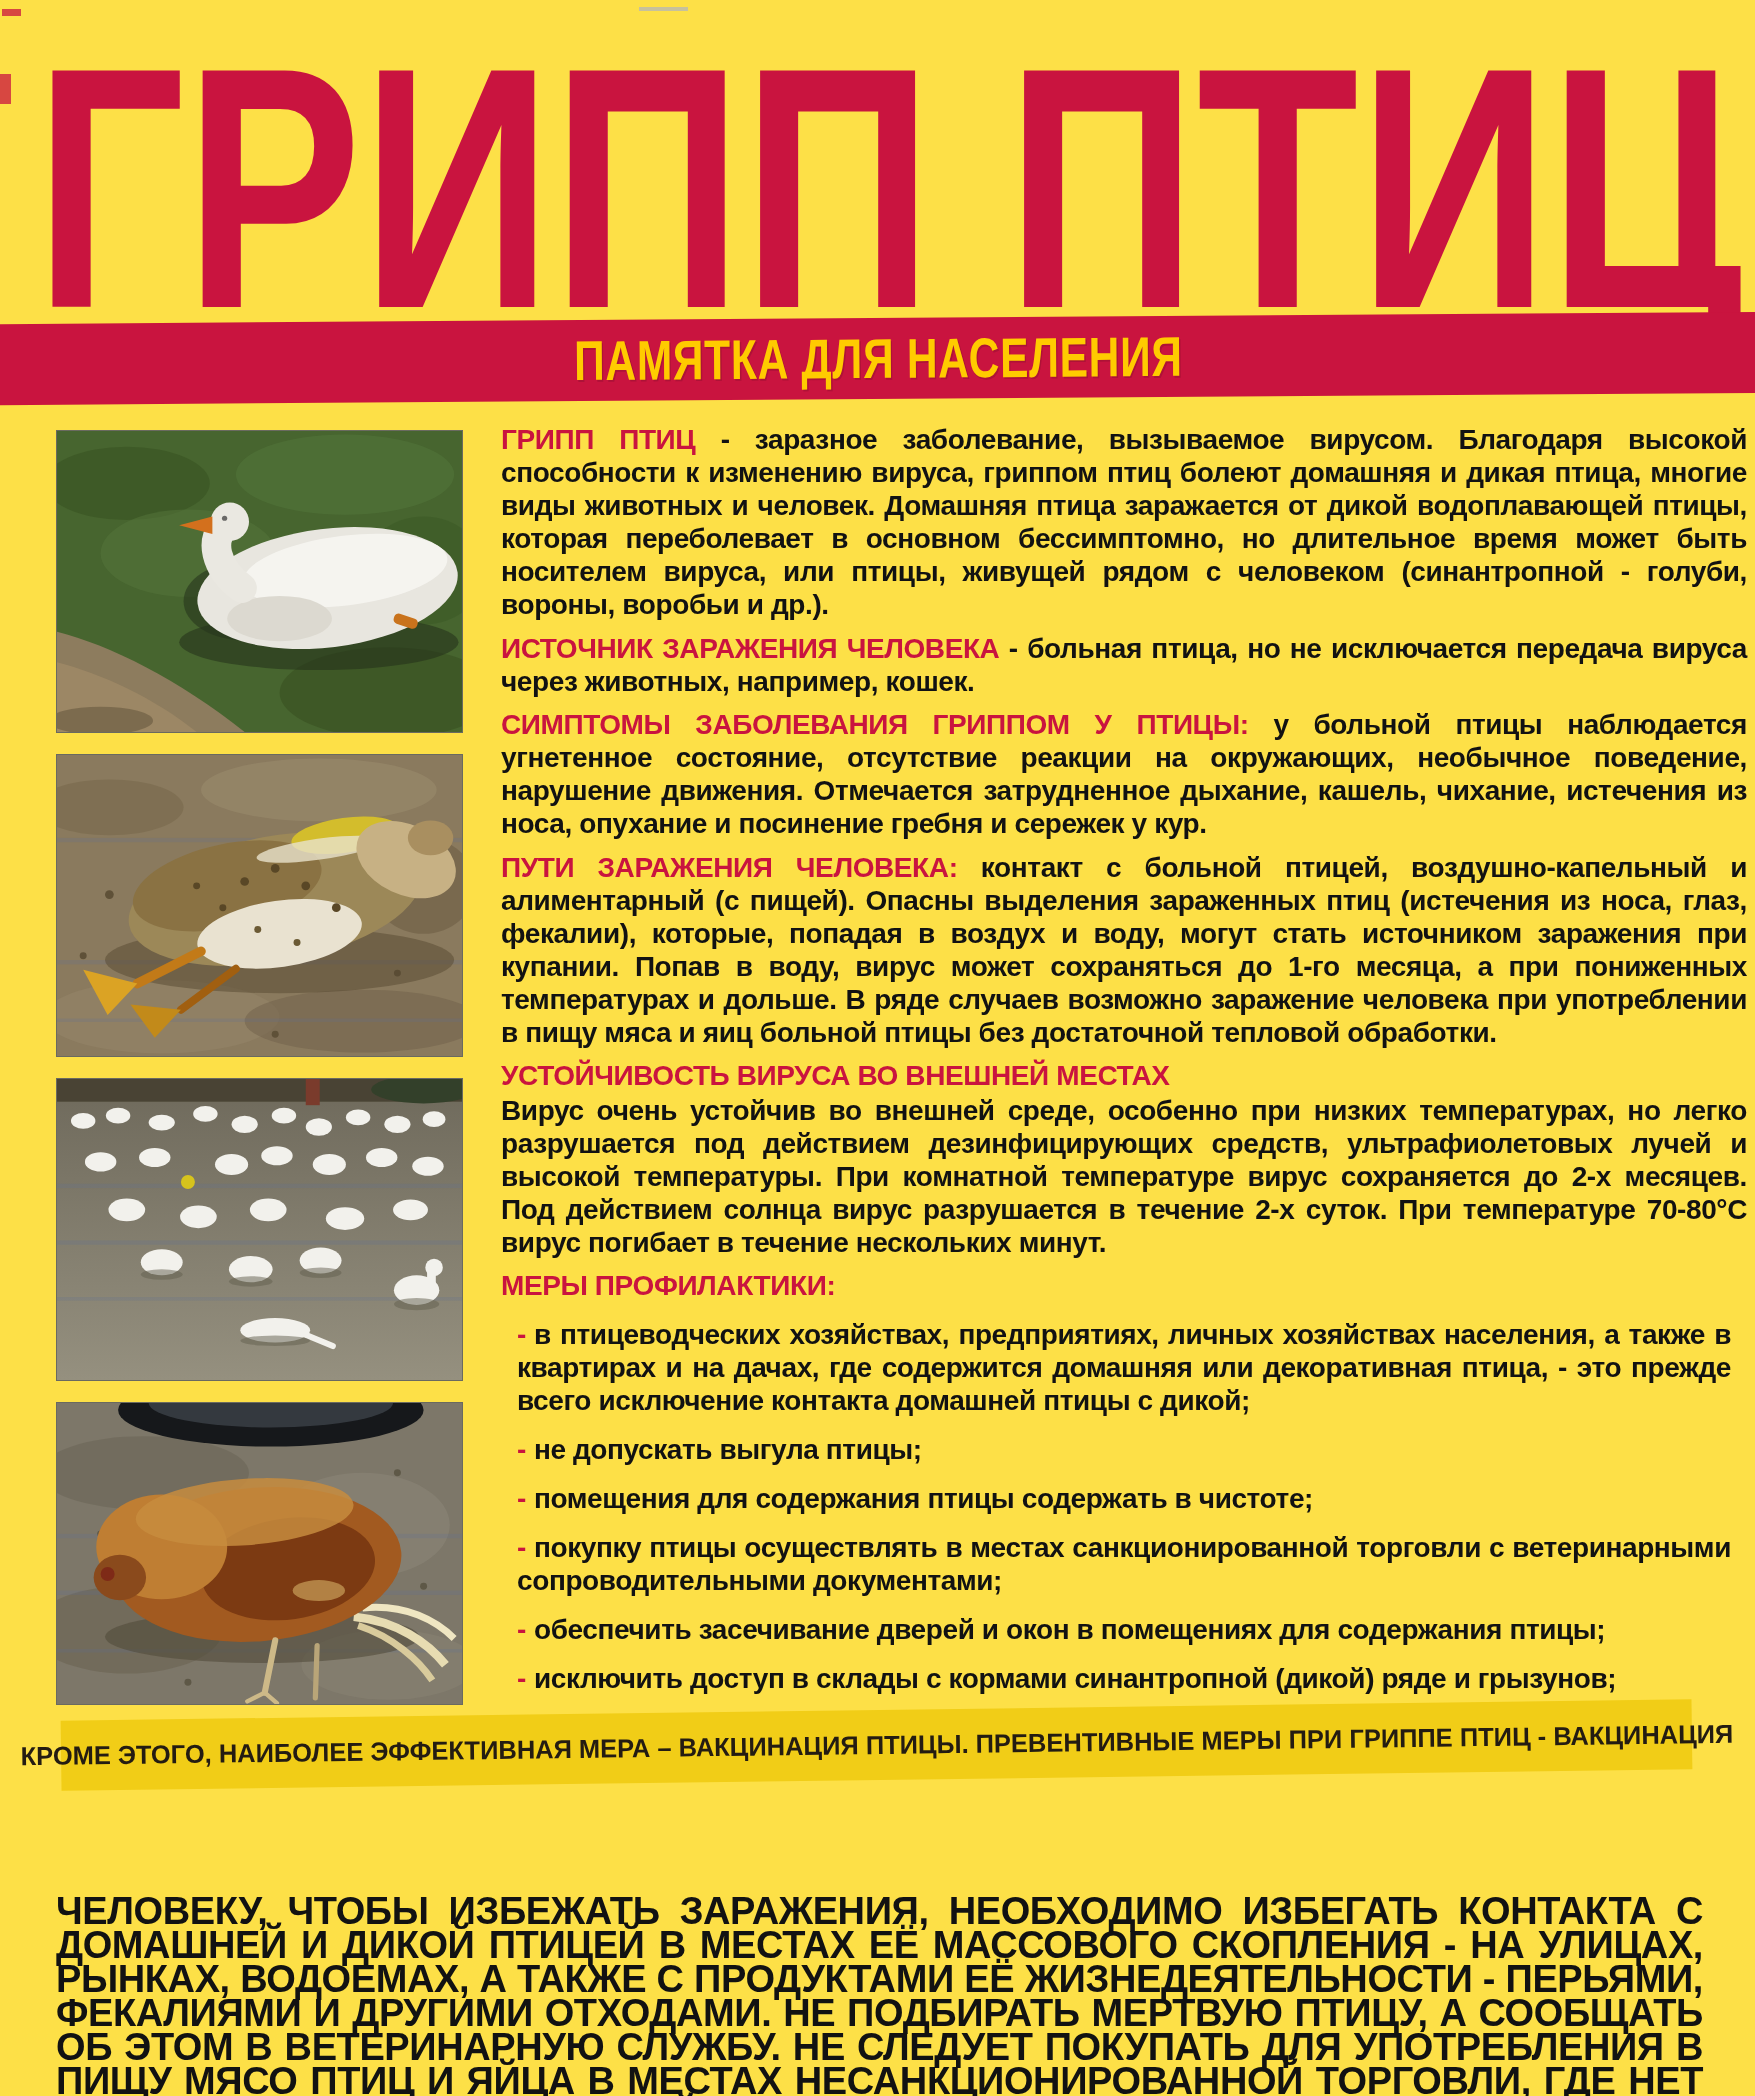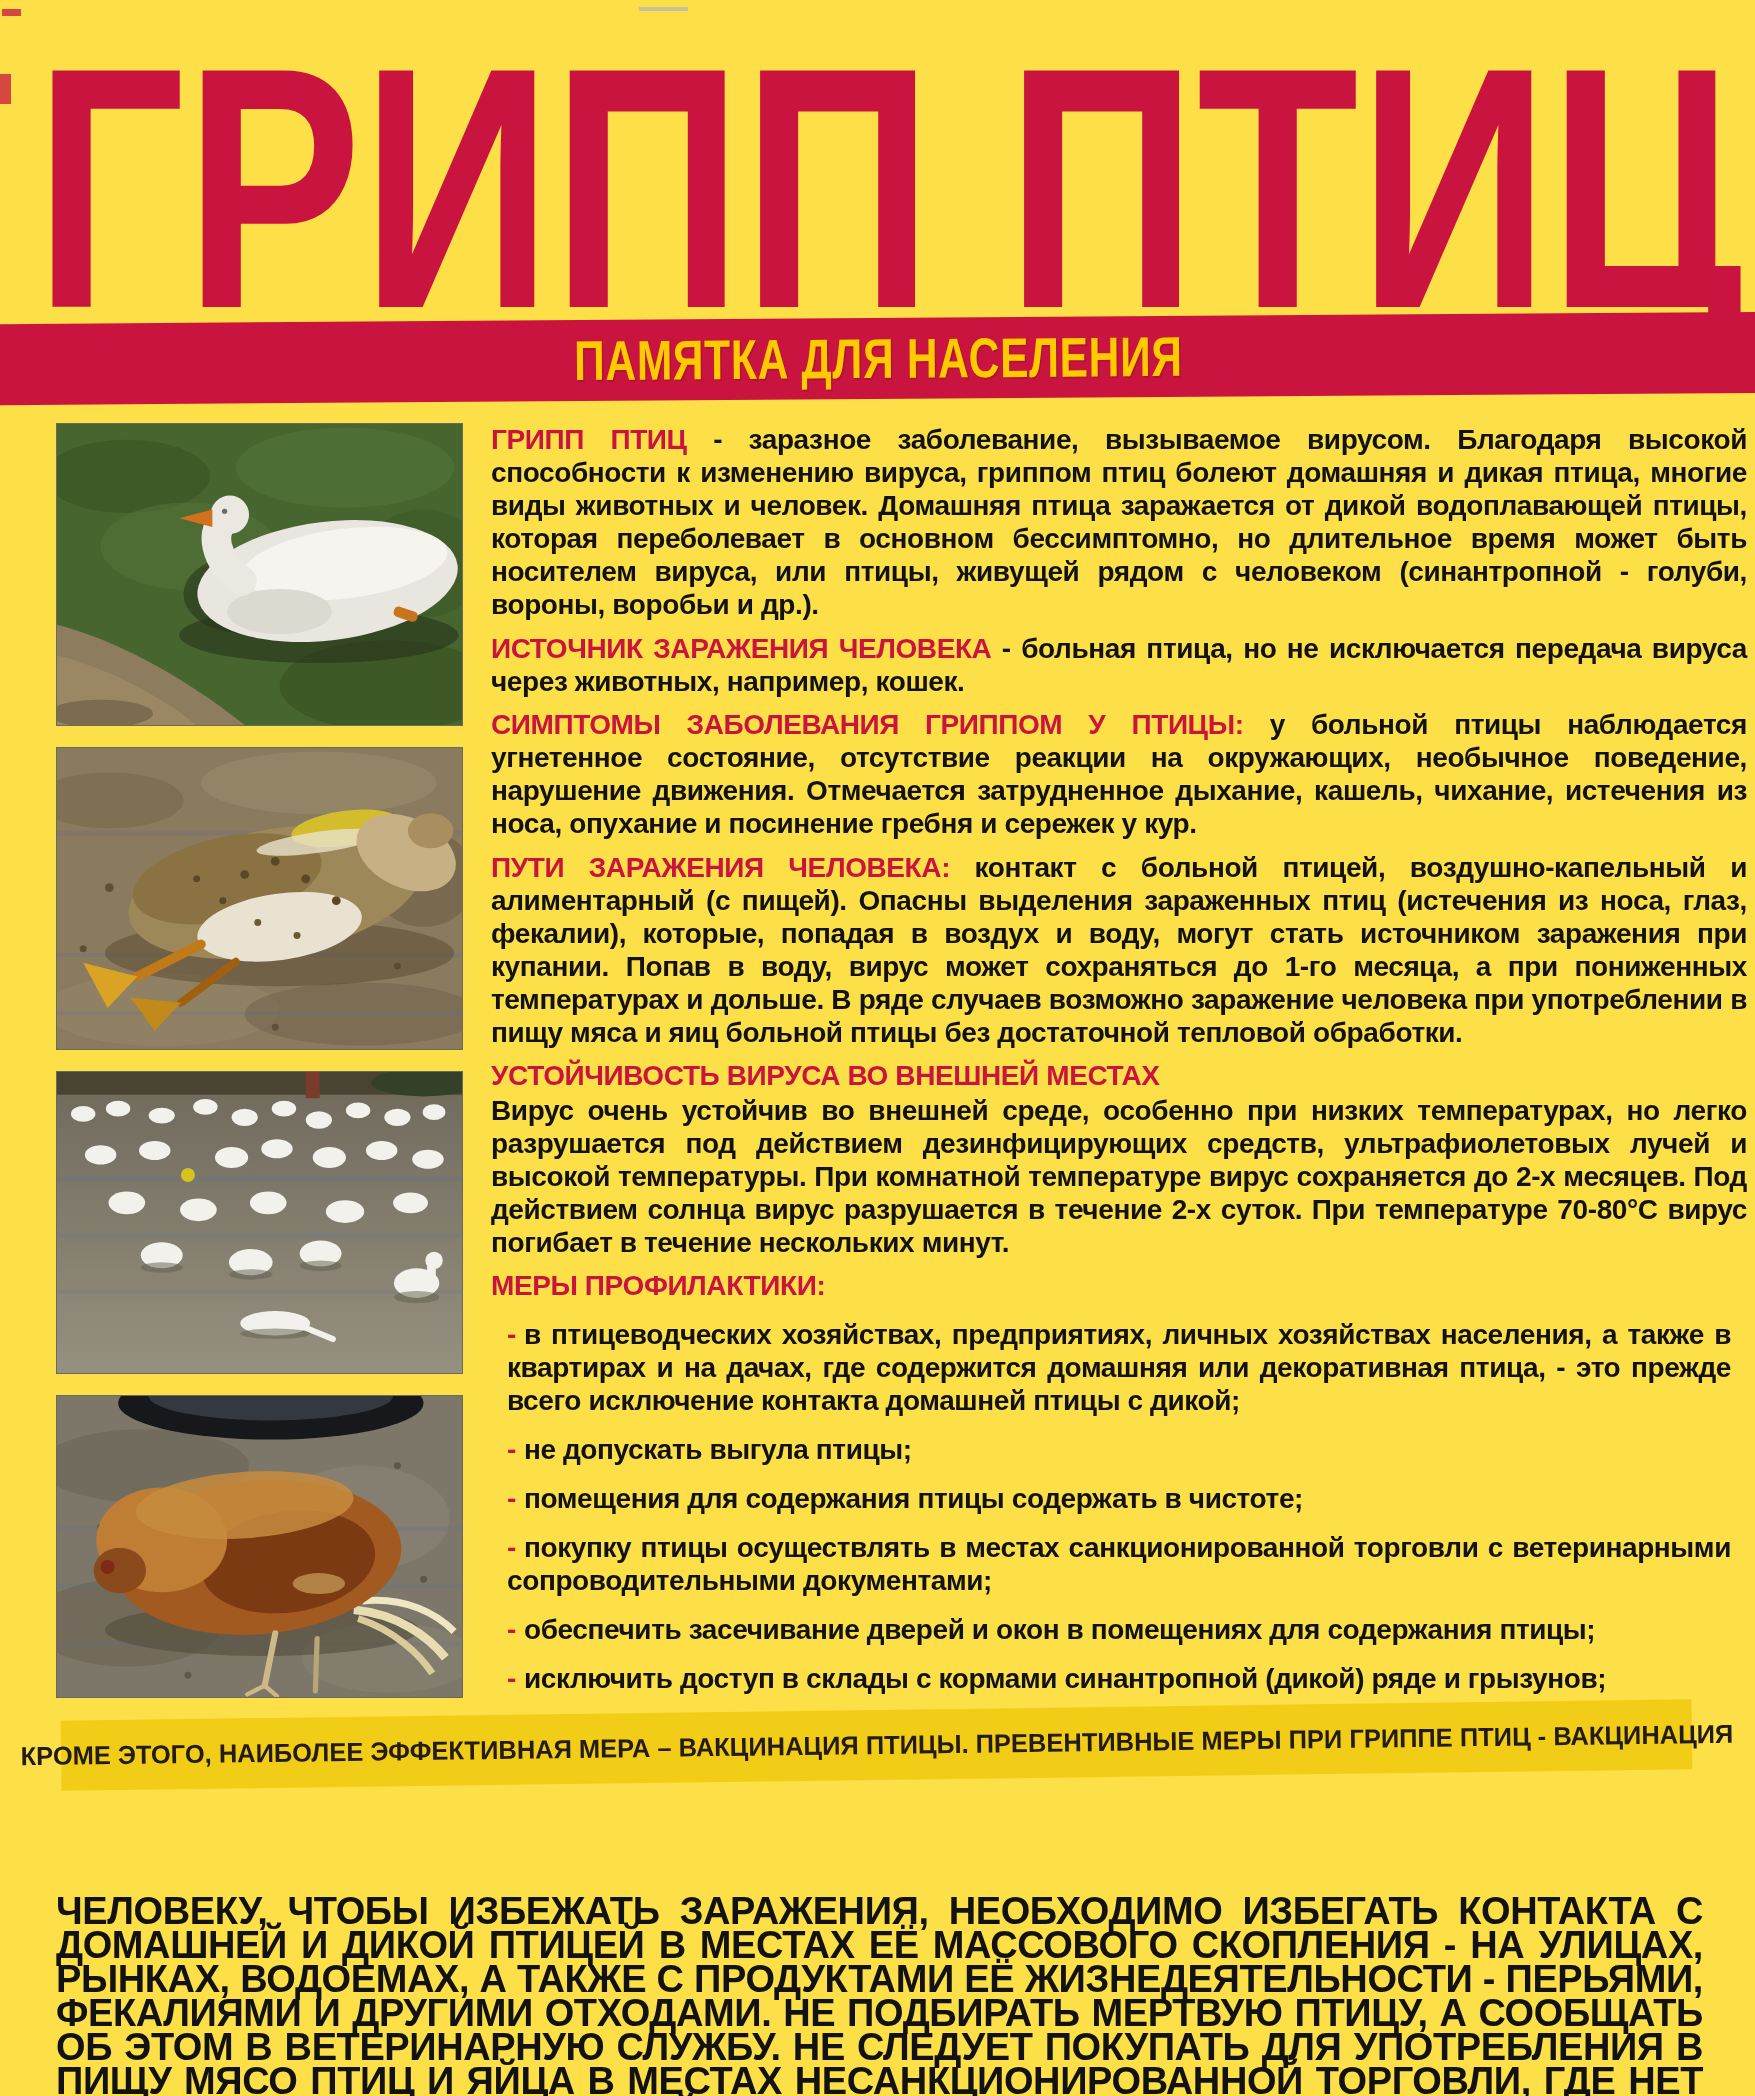--- a/index.html
+++ b/index.html
@@ -16,21 +16,21 @@
     position:absolute;top:318px;left:-12.3px;width:1780px;height:81px;
     background:#c9143f;transform:rotate(-0.4deg);
     display:flex;align-items:center;justify-content:center;
   }
   .subtitle-banner .txt{
     font-size:56px;font-weight:bold;color:#ffcb00;white-space:nowrap;
     transform:scaleX(0.76);letter-spacing:0.9px;
     text-shadow:1.8px 1.8px 0 rgba(122,14,40,0.35);
   }
   
-  .content{position:absolute;top:423px;left:56px;width:1691px;display:flex;gap:28px;}
+  .content{position:absolute;top:423px;left:56px;width:1691px;display:flex;gap:38px;align-items:center;}
   .photos{width:407px;flex:none;display:flex;flex-direction:column;gap:21px;}
   .photo{
     width:407px;height:303px;flex:none;border:0.9px solid #6a6a60;
     box-sizing:border-box;overflow:hidden;background:#888;
   }
   .photo svg{display:block;width:100%;height:100%;}
   .text-col{
     flex:1;min-width:0;text-align:justify;
     font-size:28px;font-weight:bold;line-height:33px;letter-spacing:-0.4px;
   }

